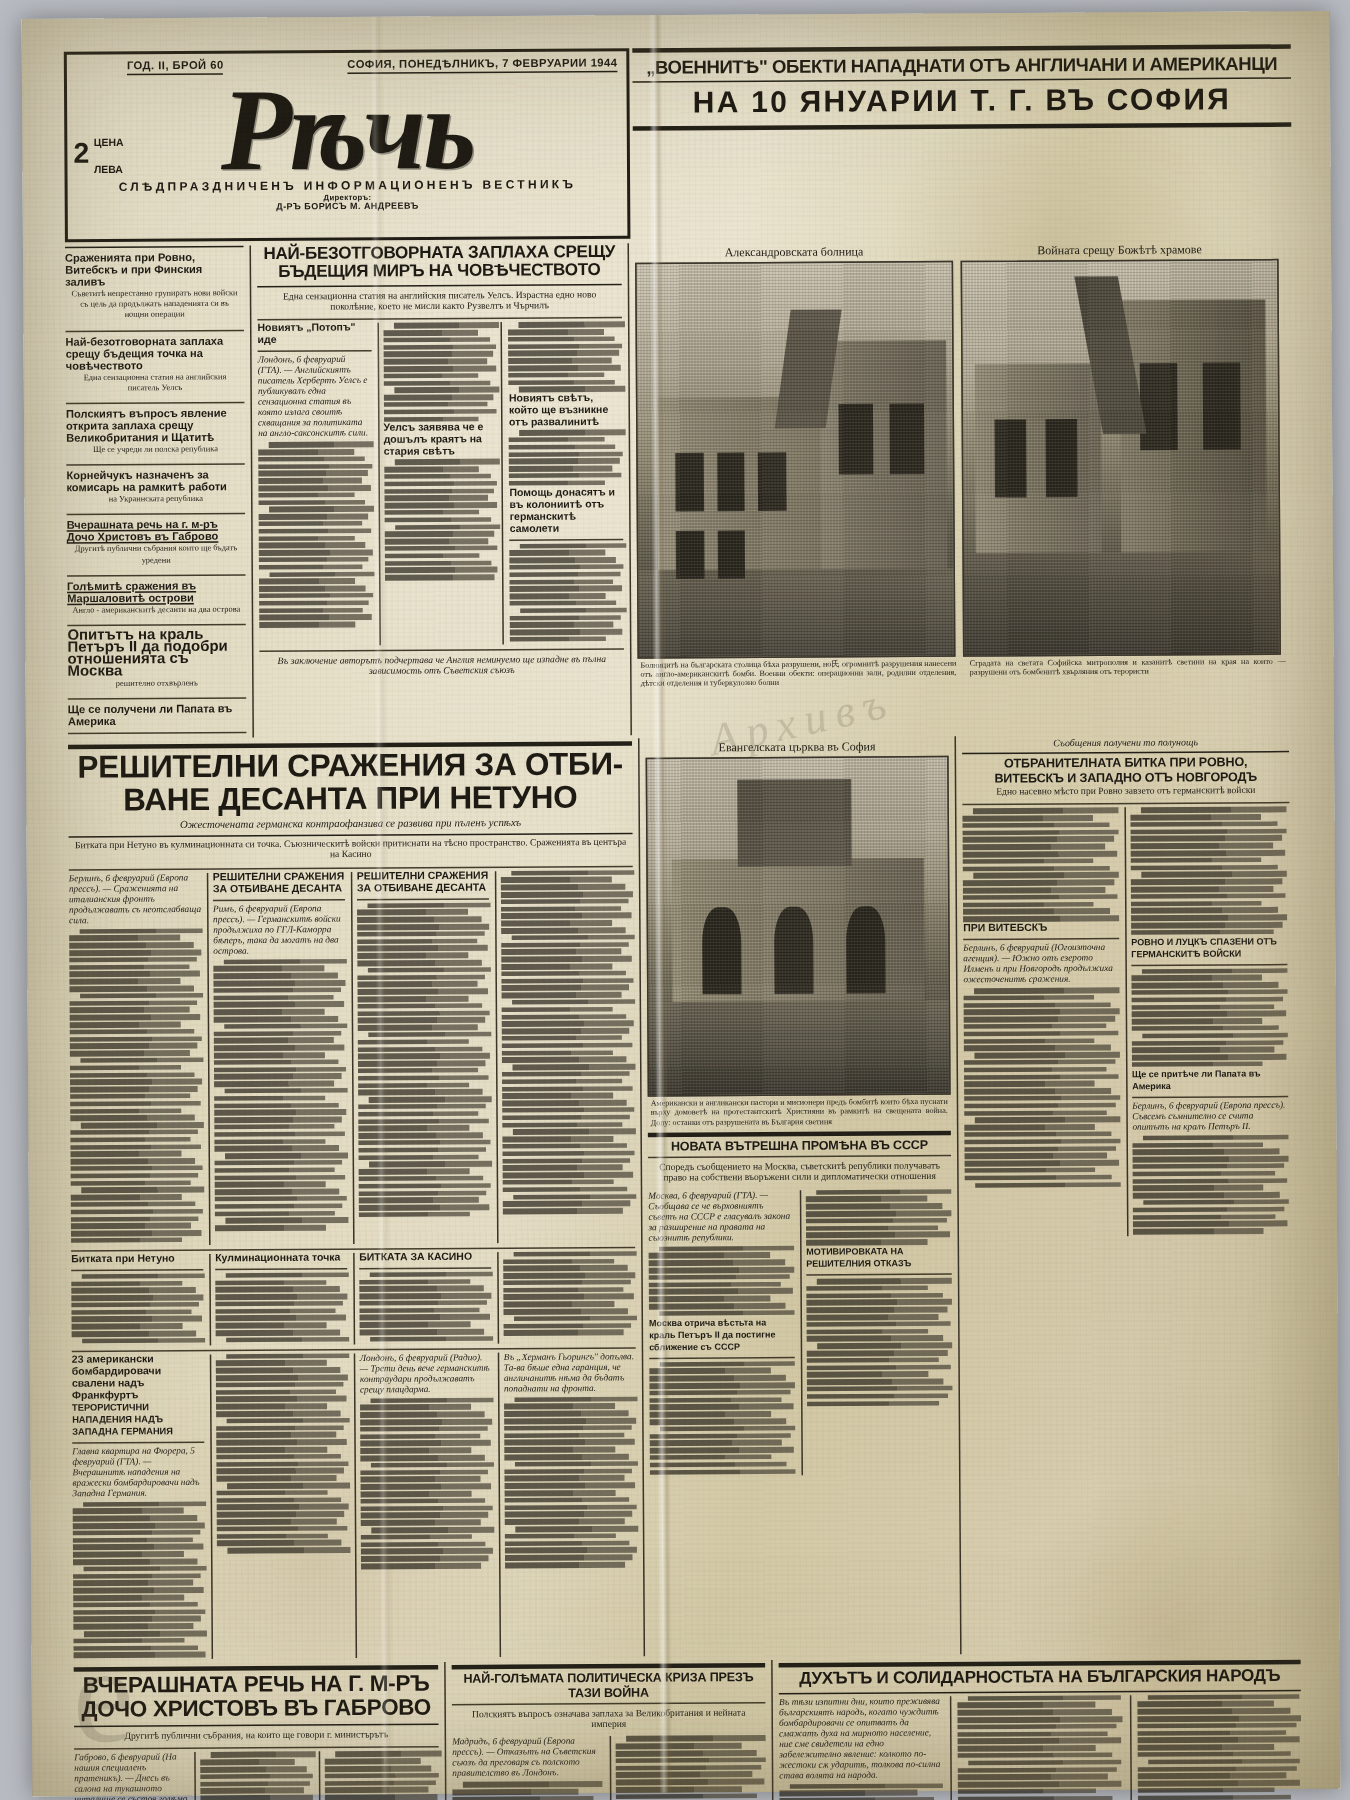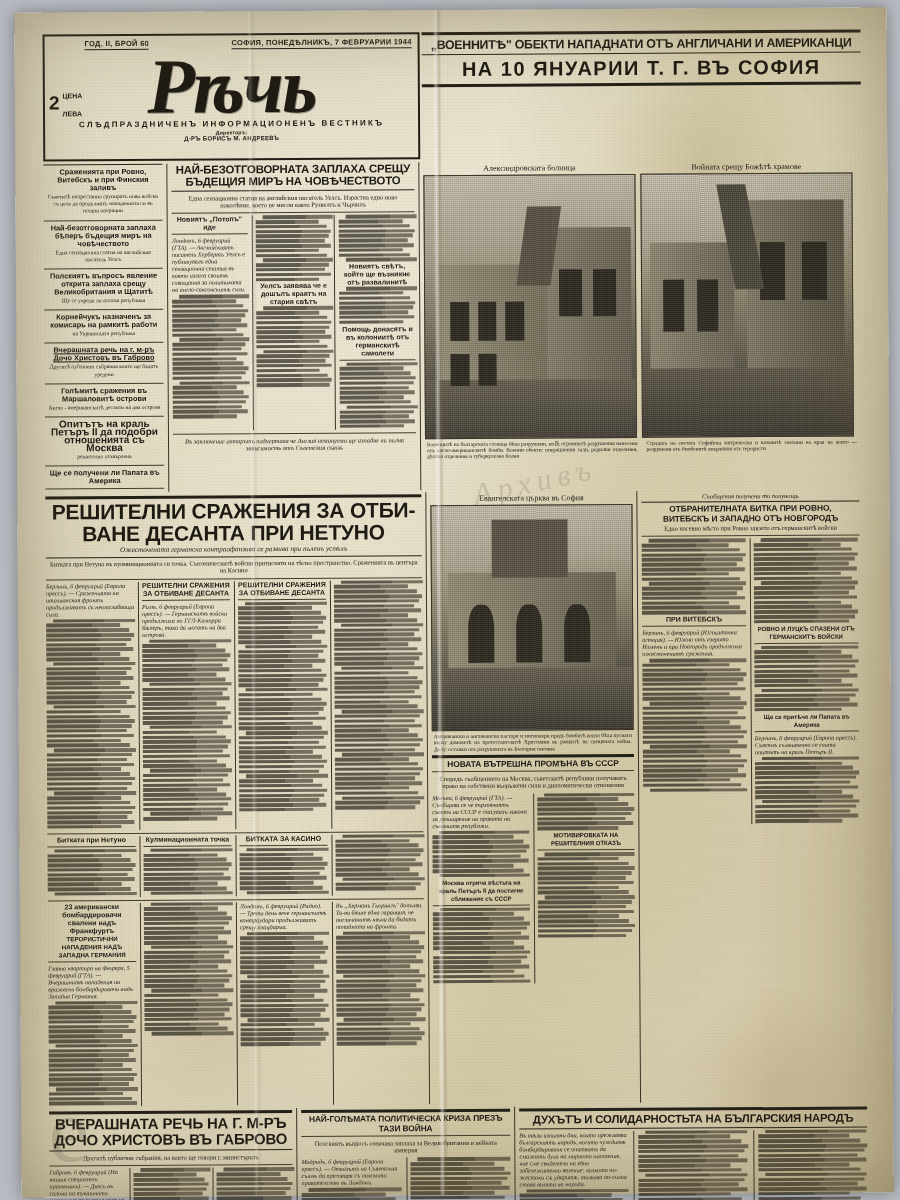--- a/index.html
+++ b/index.html
@@ -69,21 +69,21 @@
   
   .h-xl{font-family:"Liberation Sans",sans-serif;font-weight:bold;font-size:21px;
     line-height:22px;text-align:center;letter-spacing:-.2px;}
   .h-lg{font-family:"Liberation Sans",sans-serif;font-weight:bold;font-size:15px;
     line-height:16px;text-align:center;letter-spacing:-.2px;}
   .h-md{font-family:"Liberation Sans",sans-serif;font-weight:bold;font-size:11.4px;
     line-height:12.4px;text-align:center;letter-spacing:-.2px;}
   .h-sm{font-family:"Liberation Sans",sans-serif;font-weight:bold;font-size:8.4px;
     line-height:9.4px;text-align:center;letter-spacing:-.1px;}
   .h-xs{font-family:"Liberation Sans",sans-serif;font-weight:bold;font-size:7px;
-    line-height:8px;text-align:center;}
+    line-height:8px;}
   .kicker{font-size:7.2px;line-height:8px;text-align:center;font-style:italic;padding:1px 2px 2px;}
   .deck{font-size:6.4px;line-height:7.2px;text-align:center;padding:1px 3px 2px;}
   .sect{font-size:6.6px;font-style:italic;text-align:center;padding:1.5px 0;}
 
   
   .body{position:relative;}
   .body .ln{height:4.15px;margin-bottom:1.5px;background:
       linear-gradient(90deg,#2a261d 0 62%, #4b4539 62% 100%);
     opacity:.72;}
   .body .ln.s1{width:100%}.body .ln.s2{width:97%}.body .ln.s3{width:91%}
@@ -156,33 +156,33 @@
       </div>
 
       <div style="display:flex;margin-top:3px;">
 
         <div class="col rule-r" style="width:124px;padding-right:4px;">
           <div class="hr" style="margin-bottom:3px;"></div>
           <div id="indexList">
               <div class="h-xs" style="font-size: 7.4px;">Сраженията при Ровно, Витебскъ и при Финския заливъ</div>
               <div class="deck" style="font-size: 5.6px;">Съветитѣ непрестанно групиратъ нови войски съ цель да продължатъ нападенията си въ нощни операции</div>
               <div class="thin" style="margin: 3px 0px;"></div>
-              <div class="h-xs" style="font-size: 7.4px;">Най-безотговорната заплаха бѣперъ бъдещия миръ на човѣчеството</div>
+              <div class="h-xs" style="font-size: 7.4px;">Най-безотговорната заплаха срещу бъдещия точка на човѣчеството</div>
               <div class="deck" style="font-size: 5.6px;">Една сензационна статия на английския писатель Уелсъ</div>
               <div class="thin" style="margin: 3px 0px;"></div>
               <div class="h-xs" style="font-size: 7.4px;">Полскиятъ въпросъ явление открита заплаха срещу Великобритания и Щатитѣ</div>
               <div class="deck" style="font-size: 5.6px;">Ще се учреди ли полска република</div>
               <div class="thin" style="margin: 3px 0px;"></div>
               <div class="h-xs" style="font-size: 7.4px;">Корнейчукъ назначенъ за комисарь на рамкитѣ работи</div>
               <div class="deck" style="font-size: 5.6px;">на Украинската република</div>
               <div class="thin" style="margin: 3px 0px;"></div>
               <div class="h-xs" style="font-size: 7.4px; text-decoration: underline;">Вчерашната речь на г. м-ръ Дочо Христовъ въ Габрово</div>
               <div class="deck" style="font-size: 5.6px;">Другитѣ публични събрания които ще бъдатъ уредени</div>
               <div class="thin" style="margin: 3px 0px;"></div>
-              <div class="h-xs" style="font-size: 7.4px;">Голѣмитѣ сражения въ Маршаловитѣ острови</div>
+              <div class="h-xs" style="font-size: 7.4px; text-decoration: underline;">Голѣмитѣ сражения въ Маршаловитѣ острови</div>
               <div class="deck" style="font-size: 5.6px;">Англо - американскитѣ десанти на два острова</div>
               <div class="thin" style="margin: 3px 0px;"></div>
               <div class="h-xs" style="font-size: 10px;">Опитътъ на краль Петъръ II да подобри отношенията съ Москва</div>
               <div class="deck" style="font-size: 5.6px;">решително отхвърленъ</div>
               <div class="thin" style="margin: 3px 0px;"></div>
               <div class="h-xs" style="font-size: 7.4px;">Ще се получени ли Папата въ Америка</div>
               <div class="thin" style="margin: 3px 0px;"></div>
             </div>
         </div>
 

